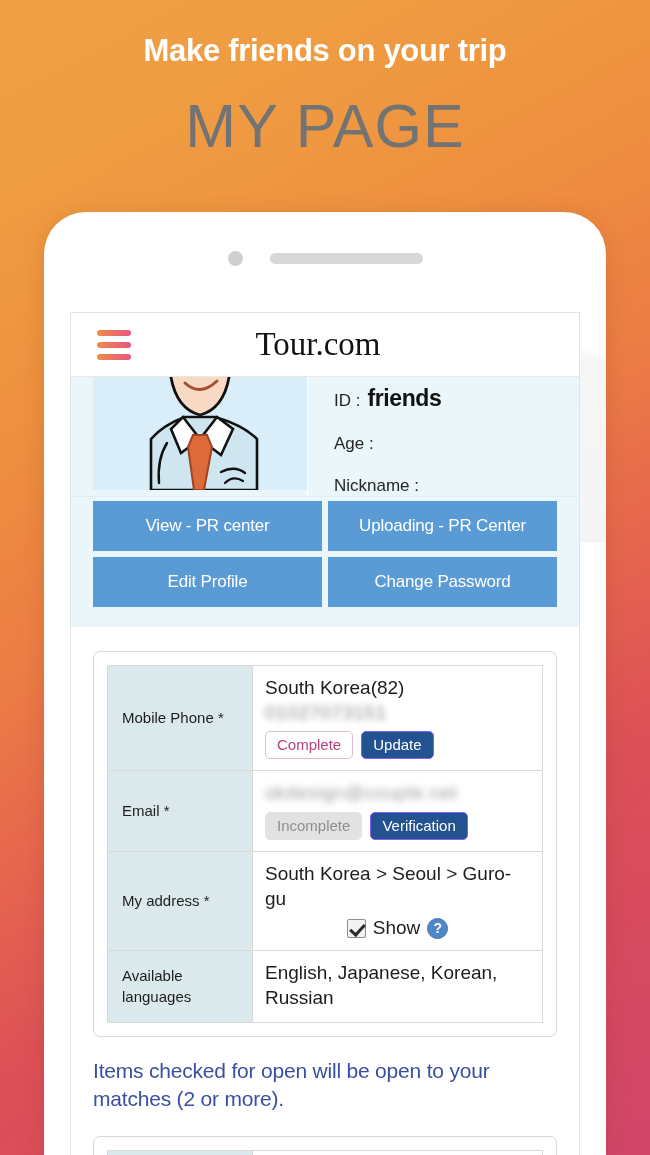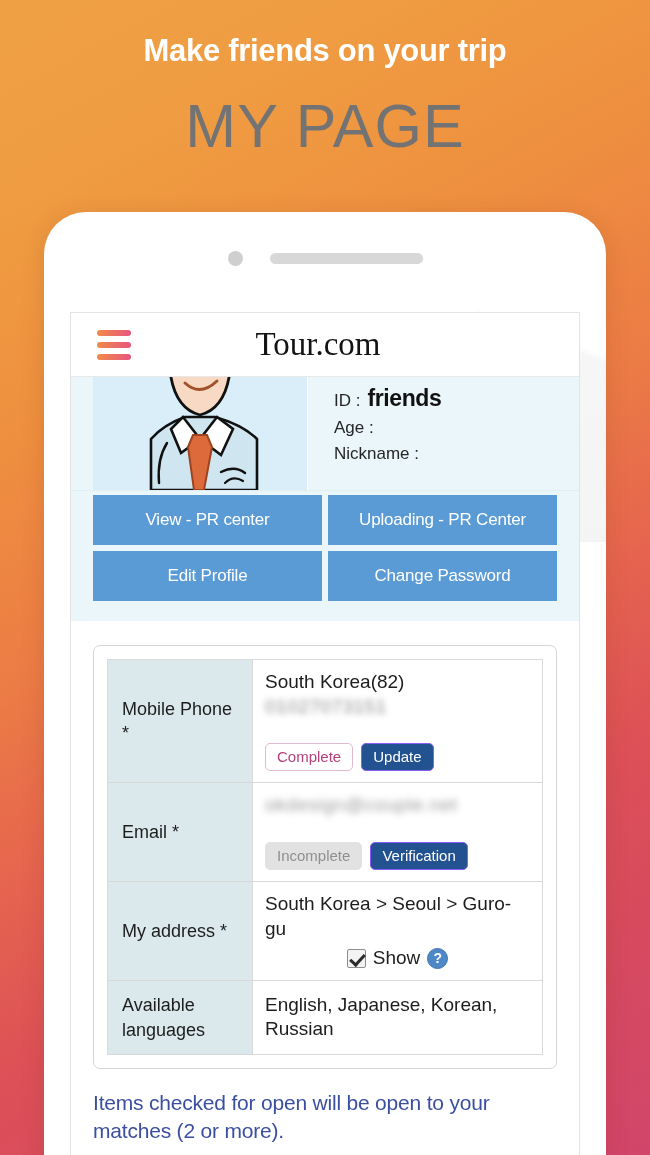--- a/index.html
+++ b/index.html
@@ -79,21 +79,21 @@
   .profile{
     background:#eaf6fa; display:flex; padding:0;
     border-bottom:1px solid #dfeef3;
   }
   .avatar{
     width:214px; height:113px; background:#d8eef8; flex:none;
     margin:0 0 0 22px; position:relative; overflow:hidden;
   }
   .avatar svg{ position:absolute; left:0; top:0; }
   .profile-info{
-    flex:1; padding:8px 0 0 26px; display:flex; flex-direction:column; gap:6px;
+    flex:1; padding:8px 0 0 26px; display:flex; flex-direction:column; gap:22px;
     border-left:1px solid #ffffff;
   }
   .pf-line{ display:flex; align-items:baseline; gap:7px; white-space:nowrap; }
   .pf-key{ font-size:17px; color:#262626; }
   .pf-val{ font-size:23px; font-weight:bold; color:#111; letter-spacing:-0.4px; }
 
   
   .actions{ background:#eaf6fa; padding:4px 22px 14px 22px; }
   .act-row{ display:flex; gap:6px; margin-bottom:6px; }
   .act-btn{
@@ -106,29 +106,29 @@
   
   .card{
     margin:24px 22px 0 22px;
     border:1px solid #d6d6d6; border-radius:7px; padding:13px;
     background:#fff;
   }
   .tbl{ width:100%; border-collapse:collapse; }
   .tbl td{ border:1px solid #d9d9d9; vertical-align:middle; }
   .th-cell{
     background:#dce9ec; width:145px; padding:12px 10px 12px 14px;
-    font-size:18px; color:#1d1d1d; line-height:1.35;
+    font-size:15px; color:#1d1d1d; line-height:1.35;
   }
   .td-cell{ background:#fff; padding:10px 12px 11px 12px; font-size:18px; color:#1d1d1d; }
 
   .val-line{ font-size:19px; color:#1d1d1d; line-height:1.3; }
   .blur{ filter:blur(3.4px); color:#8d8d8d; letter-spacing:.5px; }
   .blur-strong{ filter:blur(3.6px); color:#9b9b9b; letter-spacing:.5px; }
 
-  .chips{ display:flex; gap:8px; align-items:center; margin-top:24px; }
+  .chips{ display:flex; gap:8px; align-items:center; margin-top:6px; }
   .chip{
     font-size:15px; padding:4px 11px 5px 11px; border-radius:5px;
     font-family:"Liberation Sans", sans-serif; cursor:pointer; white-space:nowrap;
   }
   .chip-complete{ background:#fff; color:#b5407a; border:1px solid #e3b9cf; }
   .chip-incomplete{ background:#e2e2e2; color:#8f8f8f; border:1px solid #e2e2e2; }
   .chip-primary{ background:#22528f; color:#fff; border:1px solid #8b5cf6; }
 
   .show-row{
     display:flex; align-items:center; justify-content:center; gap:7px; margin-top:6px;

